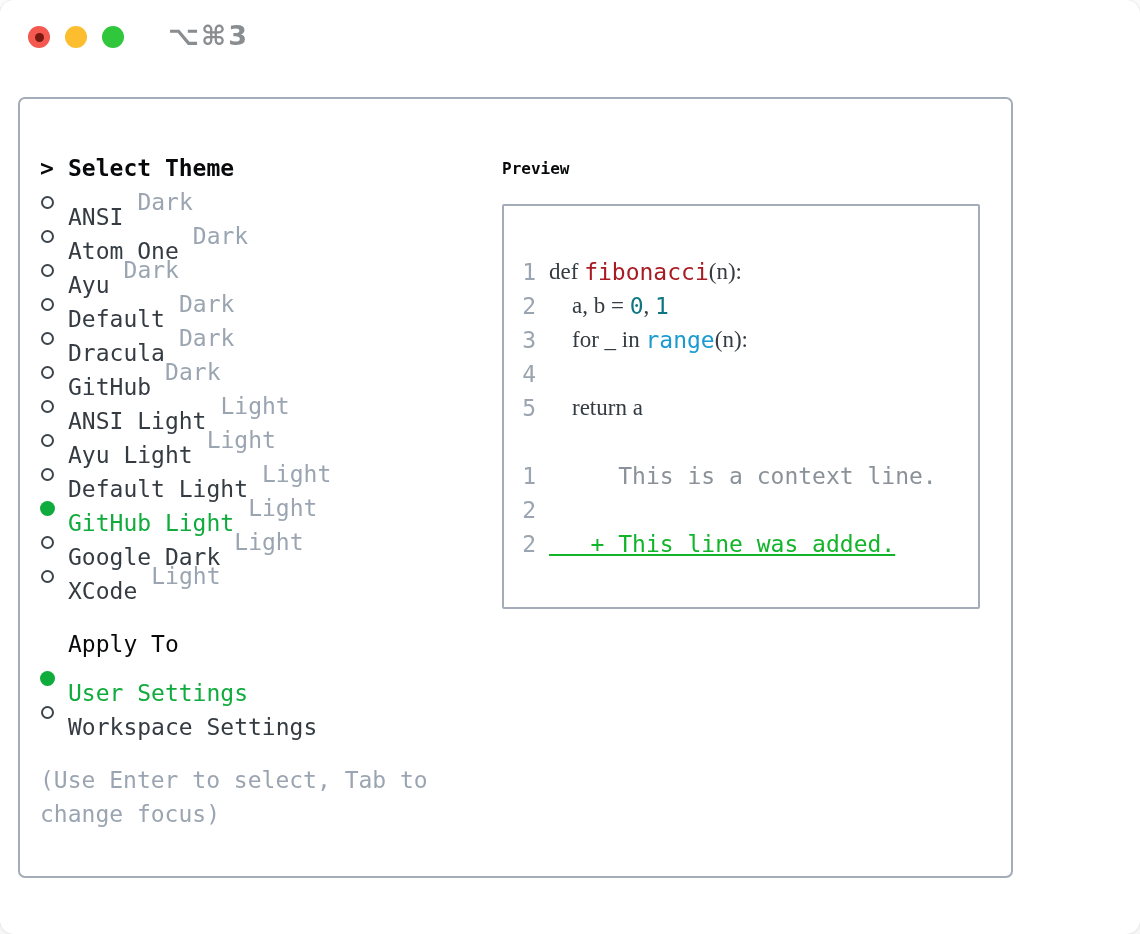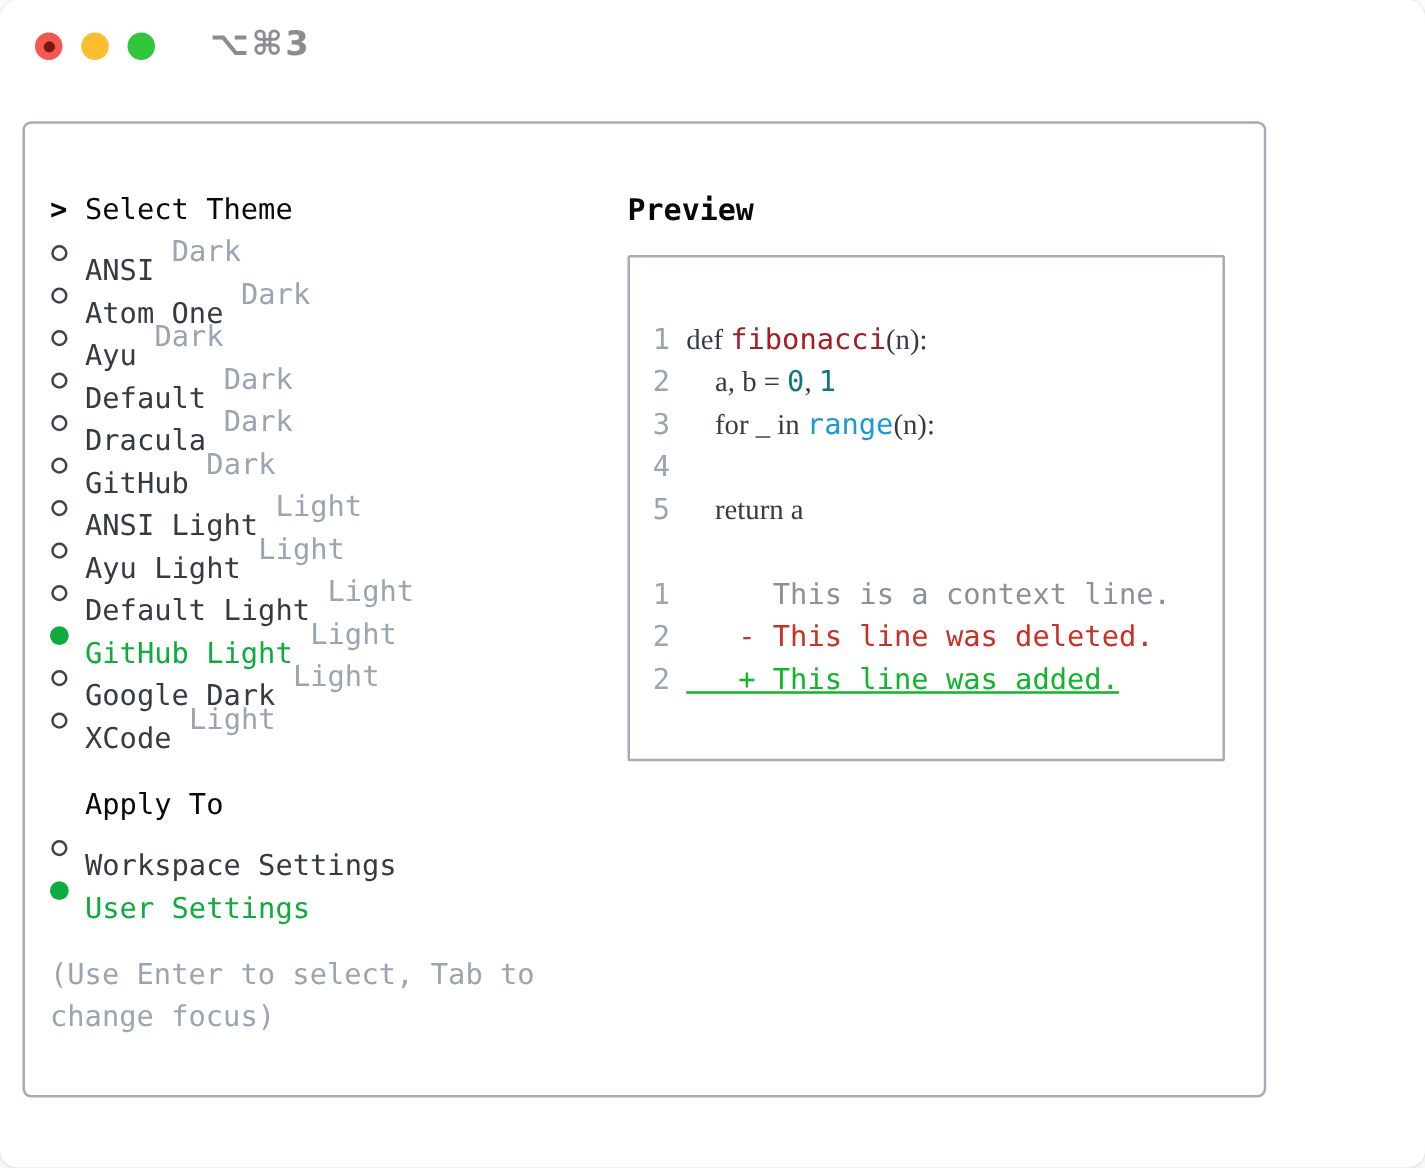--- a/index.html
+++ b/index.html
@@ -33,31 +33,31 @@
     background:#fff;border:2px solid var(--border-gray);border-radius:7px;}
 
   
   .theme-col{position:absolute;left:20px;top:52px;width:412px;
     font-size:23px;color:var(--text-dark);}
   .row{display:flex;align-items:center;height:34px;white-space:pre;}
   .marker{width:28px;flex-shrink:0;display:flex;align-items:center;}
   .radio{width:13px;height:13px;border-radius:50%;border:2px solid #3d444b;margin-left:1px;}
   .radio.filled{width:15px;height:15px;border:none;background:var(--accent-green);margin-left:0;}
   .hdr-prefix{font-weight:bold;color:var(--header-black);}
-  .menu-header{font-weight:normal;color:var(--header-black);}
+  .menu-header{font-weight:bold;color:var(--header-black);}
   .plain-header{color:var(--header-black);}
   .t-name{color:var(--text-dark);margin-top:30px;}
   .row.selected .t-name{color:var(--accent-green);}
   .t-tag{color:var(--muted-gray);margin-left:14px;text-align:center;}
   .spacer{height:34px;}
   .hint{color:var(--muted-gray);line-height:34px;white-space:normal;}
 
   
   .preview-col{position:absolute;left:482px;top:52px;}
-  .preview-header{font-size:24px;font-weight:bold;color:var(--header-black);
+  .preview-header{font-size:16px;font-weight:bold;color:var(--header-black);
     height:34px;display:flex;align-items:center;}
   .preview-box{margin-top:19px;width:478px;height:405px;background:#fff;
     border:2px solid var(--border-gray);border-radius:2px;
     padding:49px 0 0 18px;font-size:23px;}
   .pline{display:flex;align-items:center;height:34px;white-space:pre;}
   .ln{width:14px;margin-right:13px;text-align:right;flex-shrink:0;color:var(--muted-gray);}
   .tok-code{color:var(--text-dark);font-family:Liberation Serif, serif;}
   .tok-func{color:var(--function-red);text-align:center;}
   .tok-num{color:var(--number-teal);}
   .tok-builtin{color:var(--builtin-blue);text-align:center;}
@@ -103,42 +103,42 @@
         </div>
 
       <div class="spacer"></div>
 
       <div class="row">
         <span class="marker"></span>
         <span class="plain-header">Apply To</span>
       </div>
 
       <div id="apply-list">
+          <div class="row selected"><span class="marker"><span class="radio filled"></span></span><span class="t-name">User Settings</span></div>
           <div class="row"><span class="marker"><span class="radio"></span></span><span class="t-name">Workspace Settings</span></div>
-          <div class="row selected"><span class="marker"><span class="radio filled"></span></span><span class="t-name">User Settings</span></div>
         </div>
 
       <div class="spacer"></div>
 
       <div class="hint">(Use Enter to select, Tab to change focus)</div>
     </div>
 
     <div class="preview-col">
       <div class="preview-header">Preview</div>
       <div class="preview-box">
         <div id="code-block">
             <div class="pline"><span class="ln">1</span><span class="tok-code">def </span><span class="tok-func">fibonacci</span><span class="tok-code">(n):</span></div>
             <div class="pline"><span class="ln">2</span><span class="tok-code">    a, b = </span><span class="tok-num">0</span><span class="tok-code">, </span><span class="tok-num">1</span></div>
             <div class="pline"><span class="ln">3</span><span class="tok-code">    for _ in </span><span class="tok-builtin">range</span><span class="tok-code">(n):</span></div>
             <div class="pline"><span class="ln">4</span></div>
             <div class="pline"><span class="ln">5</span><span class="tok-code">    return a</span></div>
           </div>
         <div class="spacer"></div>
         <div id="diff-block">
             <div class="pline diff-context"><span class="ln">1</span><span class="dtext">     This is a context line.</span></div>
-            <div class="pline diff-deleted"><span class="ln">2</span><span class="dtext">   - This line was deleted.</span></div>
+            <div class="pline diff-deleted"><span class="ln">2</span></div>
             <div class="pline diff-added"><span class="ln">2</span><span class="dtext">   + This line was added.</span></div>
           </div>
       </div>
     </div>
 
   </div>
 </div>
 
 </body></html>

